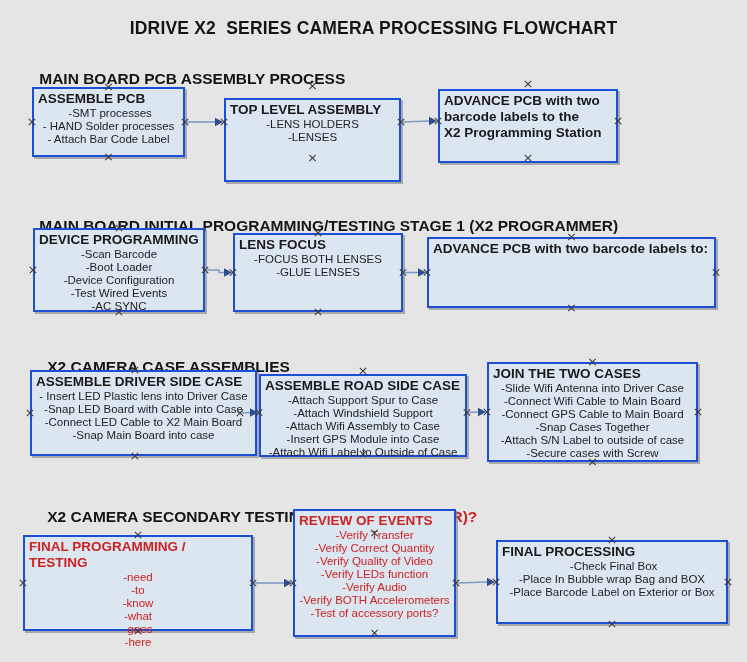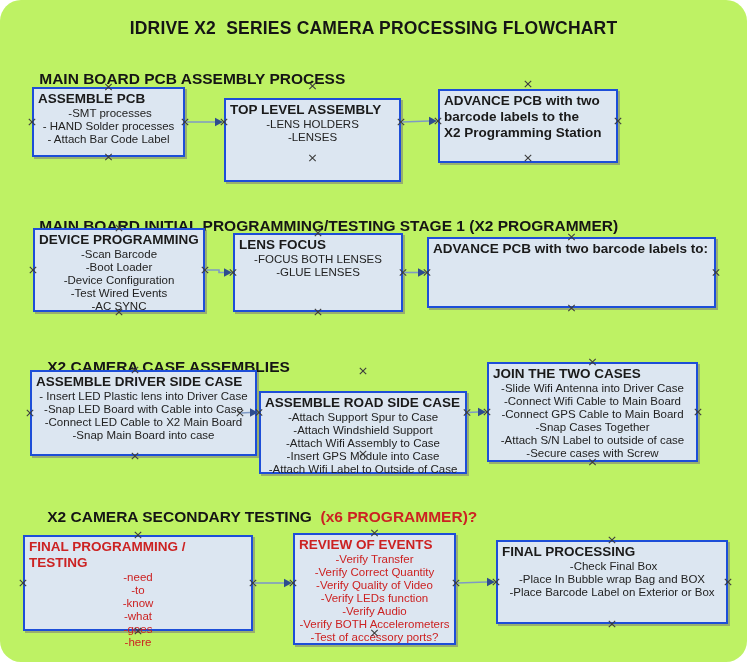--- a/index.html
+++ b/index.html
@@ -1,18 +1,18 @@
 <!DOCTYPE html>
 <html><head>
 <meta charset="utf-8">
 <style>
   html,body{margin:0;padding:0;background:#ffffff;}
   #canvas{
-    position:relative;width:747px;height:662px;background:#bef264;overflow:hidden;
-    font-family:"Liberation Sans","DejaVu Sans",sans-serif;color:#111111;border-radius:21px;
+    position:relative;width:747px;height:662px;background:#e5e5e5;overflow:hidden;
+    font-family:"Liberation Sans","DejaVu Sans",sans-serif;color:#111111;
   }
   .main-title{
     position:absolute;left:0;top:18px;width:100%;text-align:center;
     font-size:17.5px;font-weight:bold;letter-spacing:.2px;white-space:pre;color:#151515;
   }
   .sheading{
     position:absolute;font-size:15.5px;font-weight:bold;white-space:pre;color:#151515;
   }
   .sheading .redtext{color:#cc2222;}
   .fbox{
@@ -83,21 +83,21 @@
     <div class="btitle">ADVANCE PCB with two barcode labels to:</div>
   </div>
 
   <div class="fbox" id="box-g" style="left:30px;top:370px;width:227px;height:86px">
     <div class="btitle">ASSEMBLE DRIVER SIDE CASE</div>
     <div class="bitem">- Insert LED Plastic lens into Driver Case</div>
     <div class="bitem">-Snap LED Board with Cable into Case</div>
     <div class="bitem">-Connect LED Cable to X2 Main Board</div>
     <div class="bitem">-Snap Main Board into case</div>
   </div>
-  <div class="fbox" id="box-h" style="left:259px;top:391px;width:208px;height:83px">
+  <div class="fbox" id="box-h" style="left:259px;top:374px;width:208px;height:83px">
     <div class="btitle">ASSEMBLE ROAD SIDE CASE</div>
     <div class="bitem">-Attach Support Spur to Case</div>
     <div class="bitem">-Attach Windshield Support</div>
     <div class="bitem">-Attach Wifi Assembly to Case</div>
     <div class="bitem">-Insert GPS Module into Case</div>
     <div class="bitem">-Attach Wifi Label to Outside of Case</div>
   </div>
   <div class="fbox" id="box-i" style="left:487px;top:362px;width:211px;height:100px">
     <div class="btitle">JOIN THE TWO CASES</div>
     <div class="bitem">-Slide Wifi Antenna into Driver Case</div>
@@ -110,21 +110,21 @@
 
   <div class="fbox red" id="box-j" style="left:23px;top:535px;width:230px;height:96px">
     <div class="btitle">FINAL PROGRAMMING / TESTING</div>
     <div class="bitem">-need</div>
     <div class="bitem">-to</div>
     <div class="bitem">-know</div>
     <div class="bitem">-what</div>
     <div class="bitem">-goes</div>
     <div class="bitem">-here</div>
   </div>
-  <div class="fbox red" id="box-k" style="left:293px;top:533px;width:163px;height:112px">
+  <div class="fbox red" id="box-k" style="left:293px;top:509px;width:163px;height:128px">
     <div class="btitle">REVIEW OF EVENTS</div>
     <div class="bitem">-Verify Transfer</div>
     <div class="bitem">-Verify Correct Quantity</div>
     <div class="bitem">-Verify Quality of Video</div>
     <div class="bitem">-Verify LEDs function</div>
     <div class="bitem">-Verify Audio</div>
     <div class="bitem">-Verify BOTH Accelerometers</div>
     <div class="bitem">-Test of accessory ports?</div>
   </div>
   <div class="fbox" id="box-l" style="left:496px;top:540px;width:232px;height:84px">

